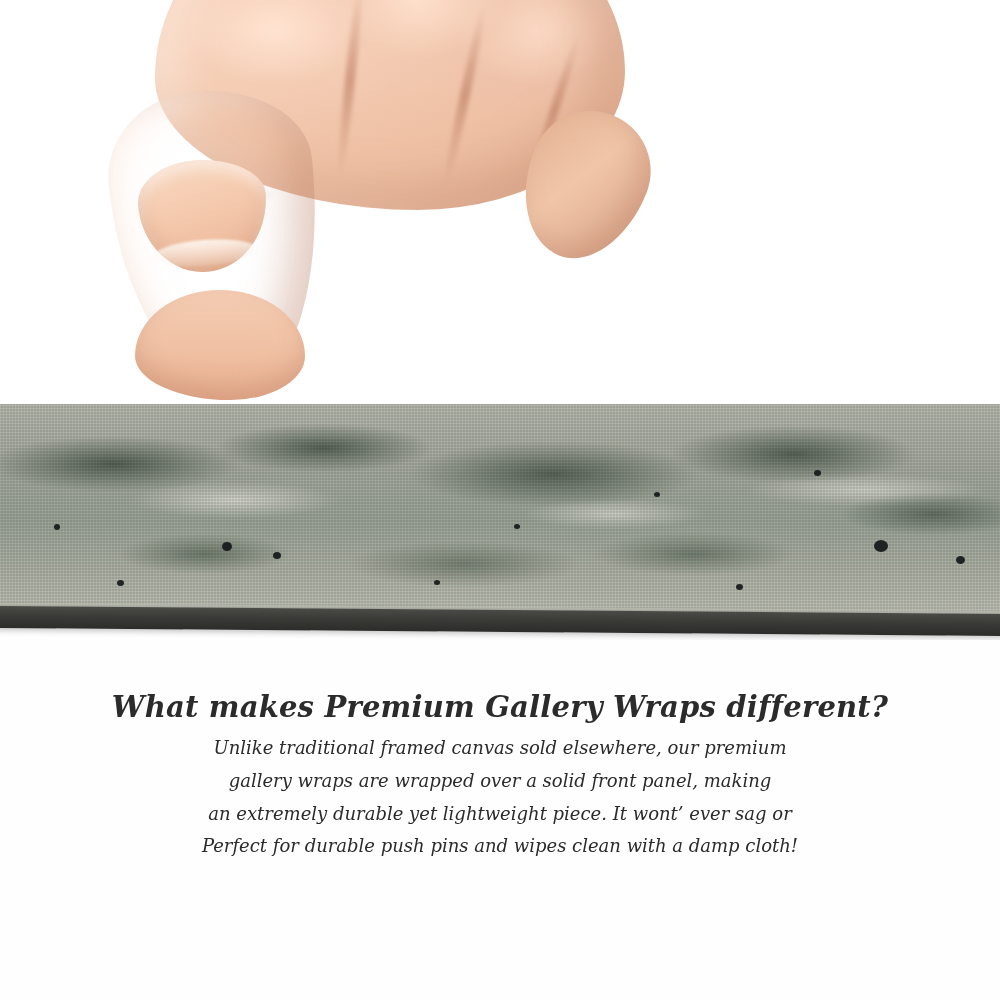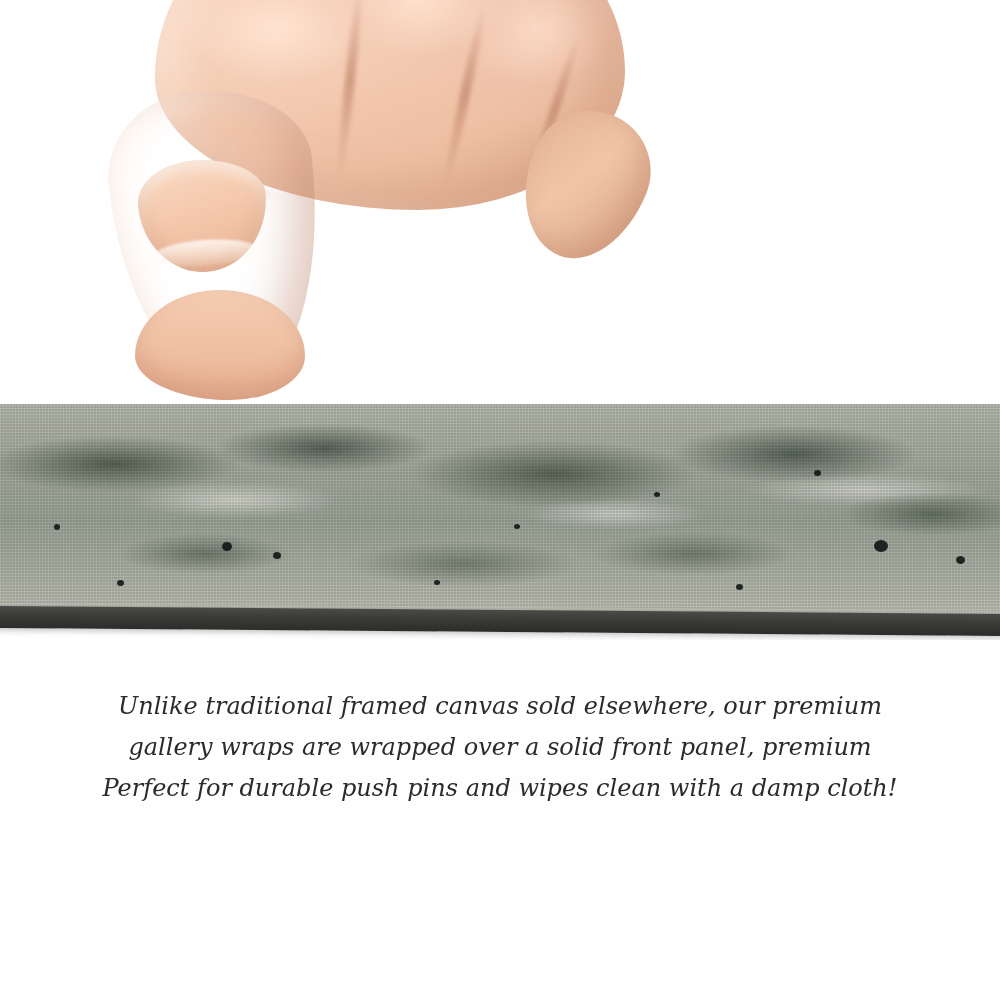--- a/index.html
+++ b/index.html
@@ -232,21 +232,21 @@
     color: #2b2b2b;
   }
   .caption-heading {
     font-size: 29px;
     font-weight: 700;
     letter-spacing: 0.2px;
     margin-bottom: 12px;
   }
   .caption-body p {
     margin: 0 0 8px 0;
-    font-size: 24px;
+    font-size: 18px;
     line-height: 1.38;
     font-weight: 400;
   }
 </style>
 </head>
 <body style="background: rgb(255, 255, 255);">
 
 <div class="page">
 
   <div class="photo">
@@ -281,20 +281,22 @@
           <div class="speck" style="left:440px; top:176px; width:6px; height:5px;"></div>
           <div class="speck" style="left:742px; top:180px; width:7px; height:6px;"></div>
         </div>
       </div>
       <div class="canvas-depth-hi"></div>
       <div class="canvas-depth"></div>
     </div>
   </div>
 
   <div class="caption">
+    <div class="caption-heading">What makes Premium Gallery Wraps different?</div>
     <div class="caption-body">
       <p>Unlike traditional framed canvas sold elsewhere, our premium</p>
-      <p>gallery wraps are wrapped over a solid front panel, premium</p>
+      <p>gallery wraps are wrapped over a solid front panel, making</p>
+      <p>an extremely durable yet lightweight piece. It wont’ ever sag or</p>
       <p>Perfect for durable push pins and wipes clean with a damp cloth!</p>
     </div>
   </div>
 
 </div>
 
 </body></html>

